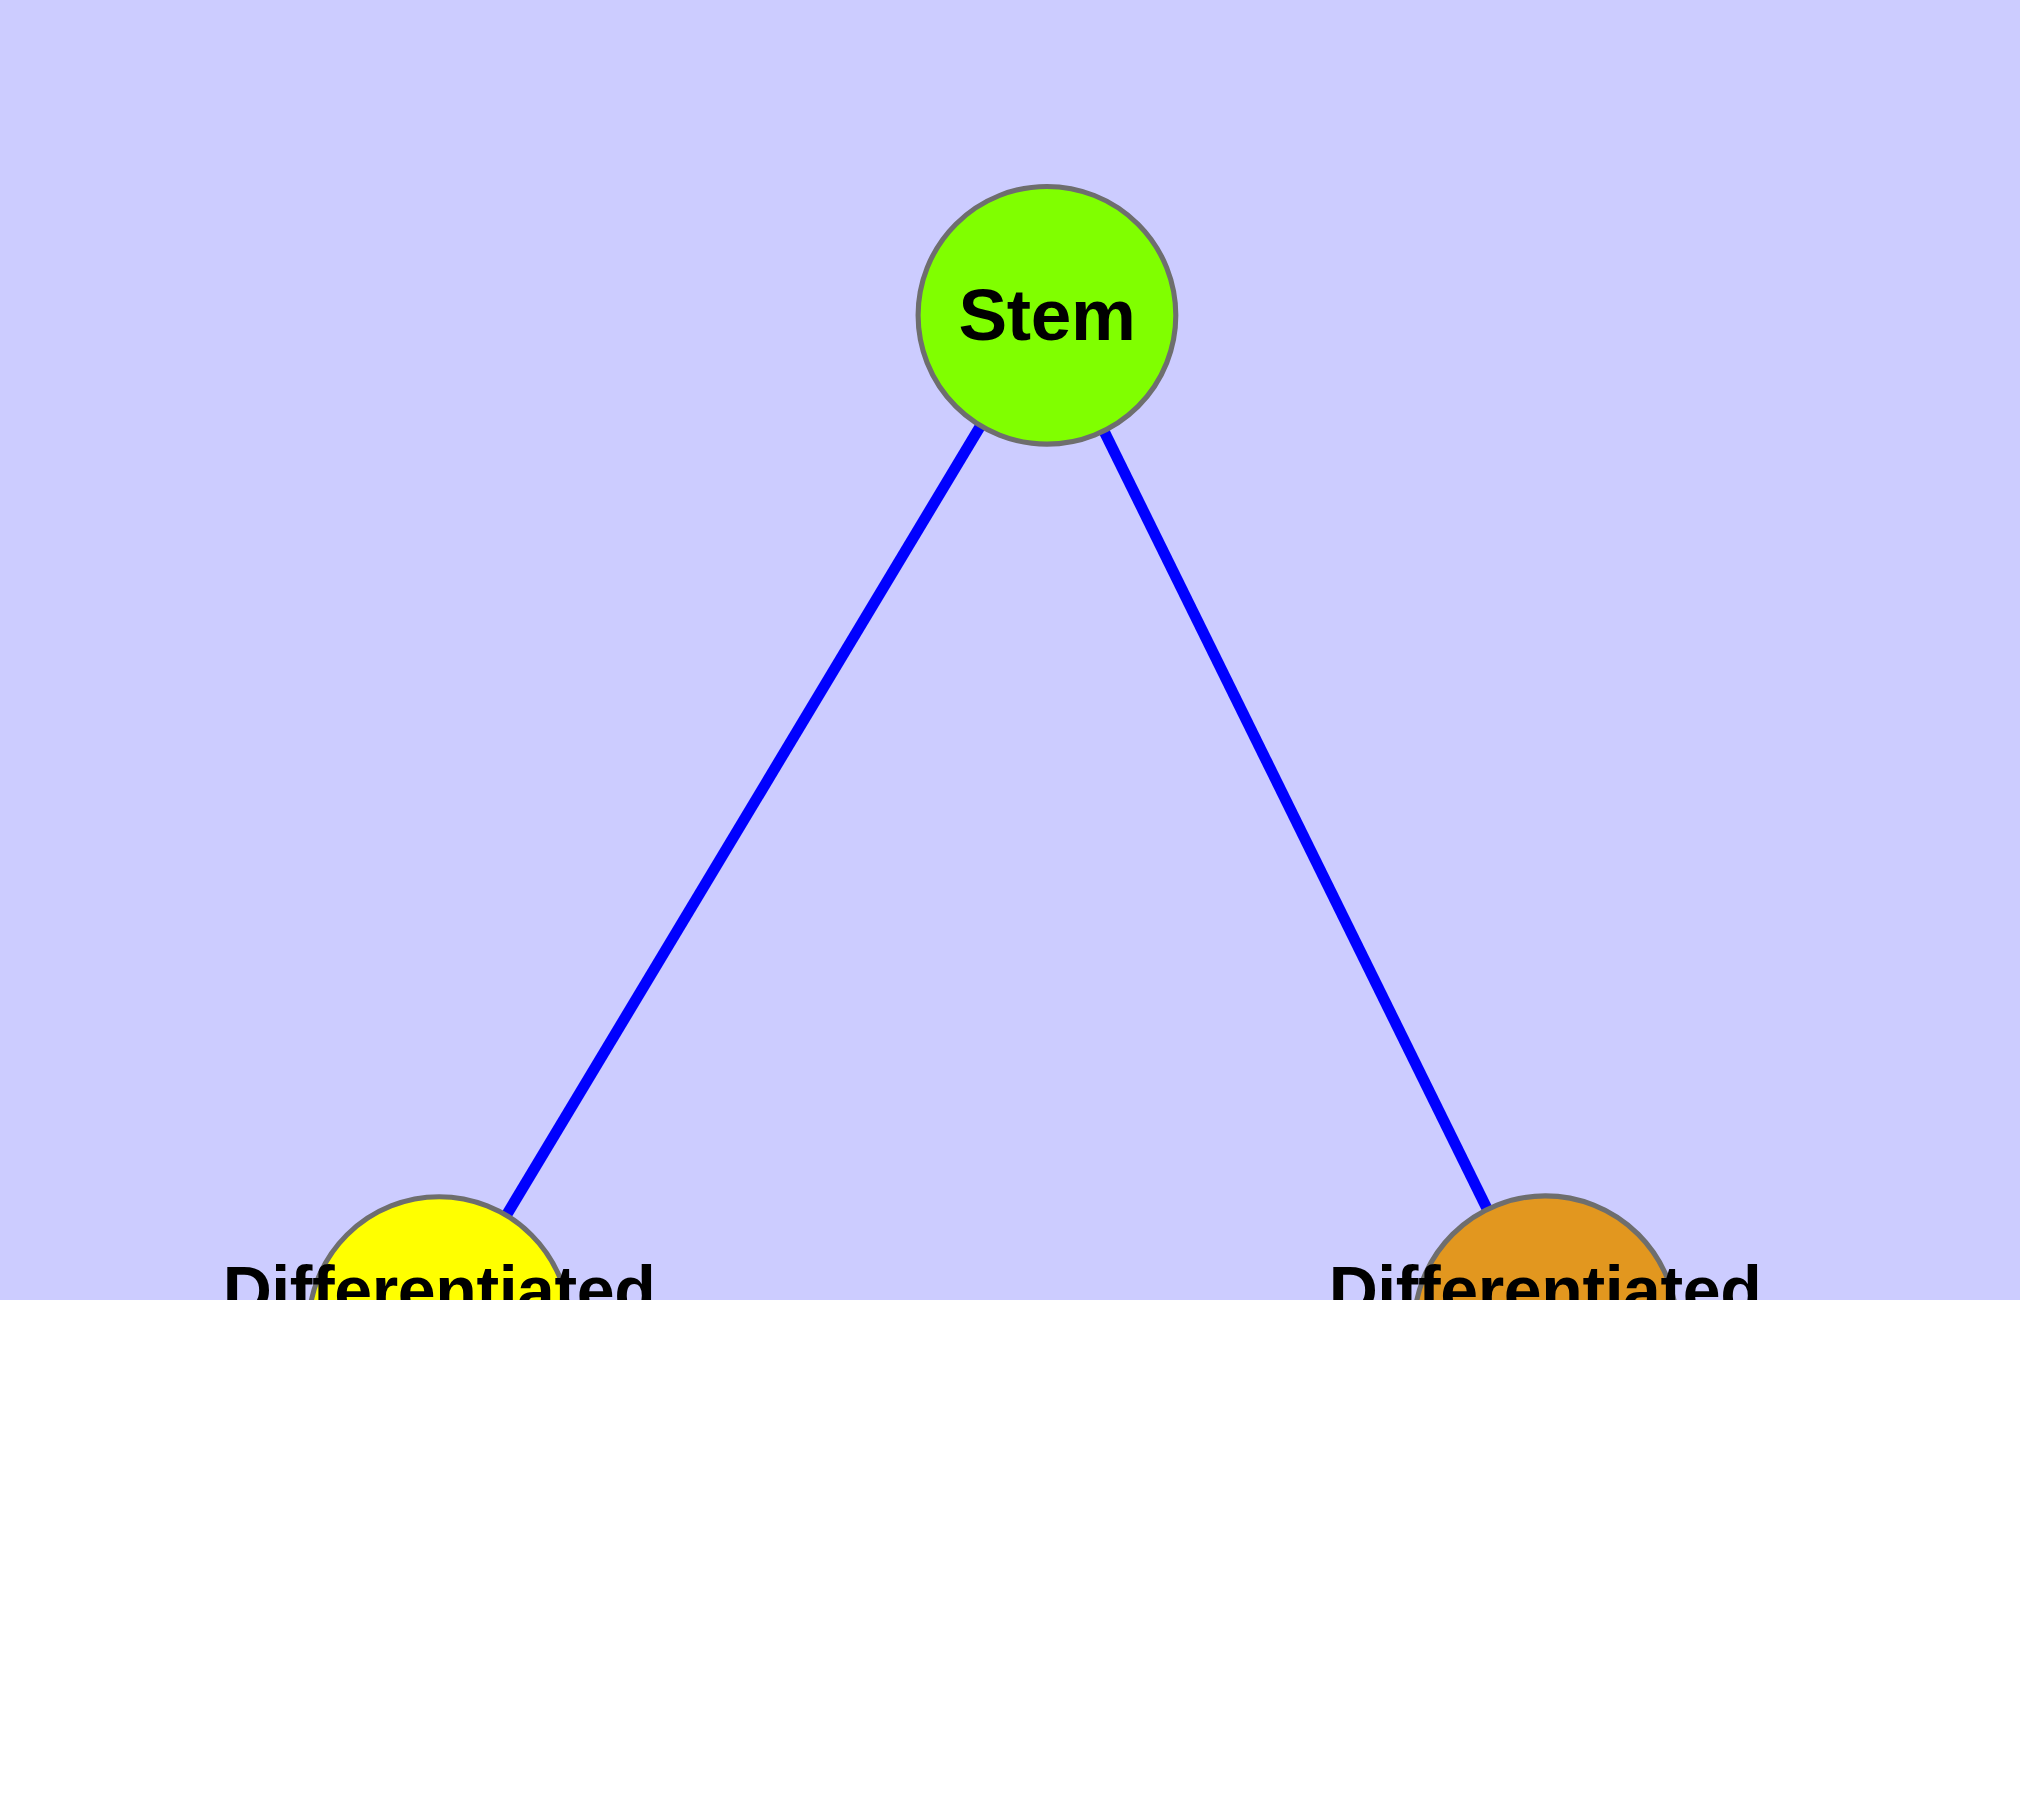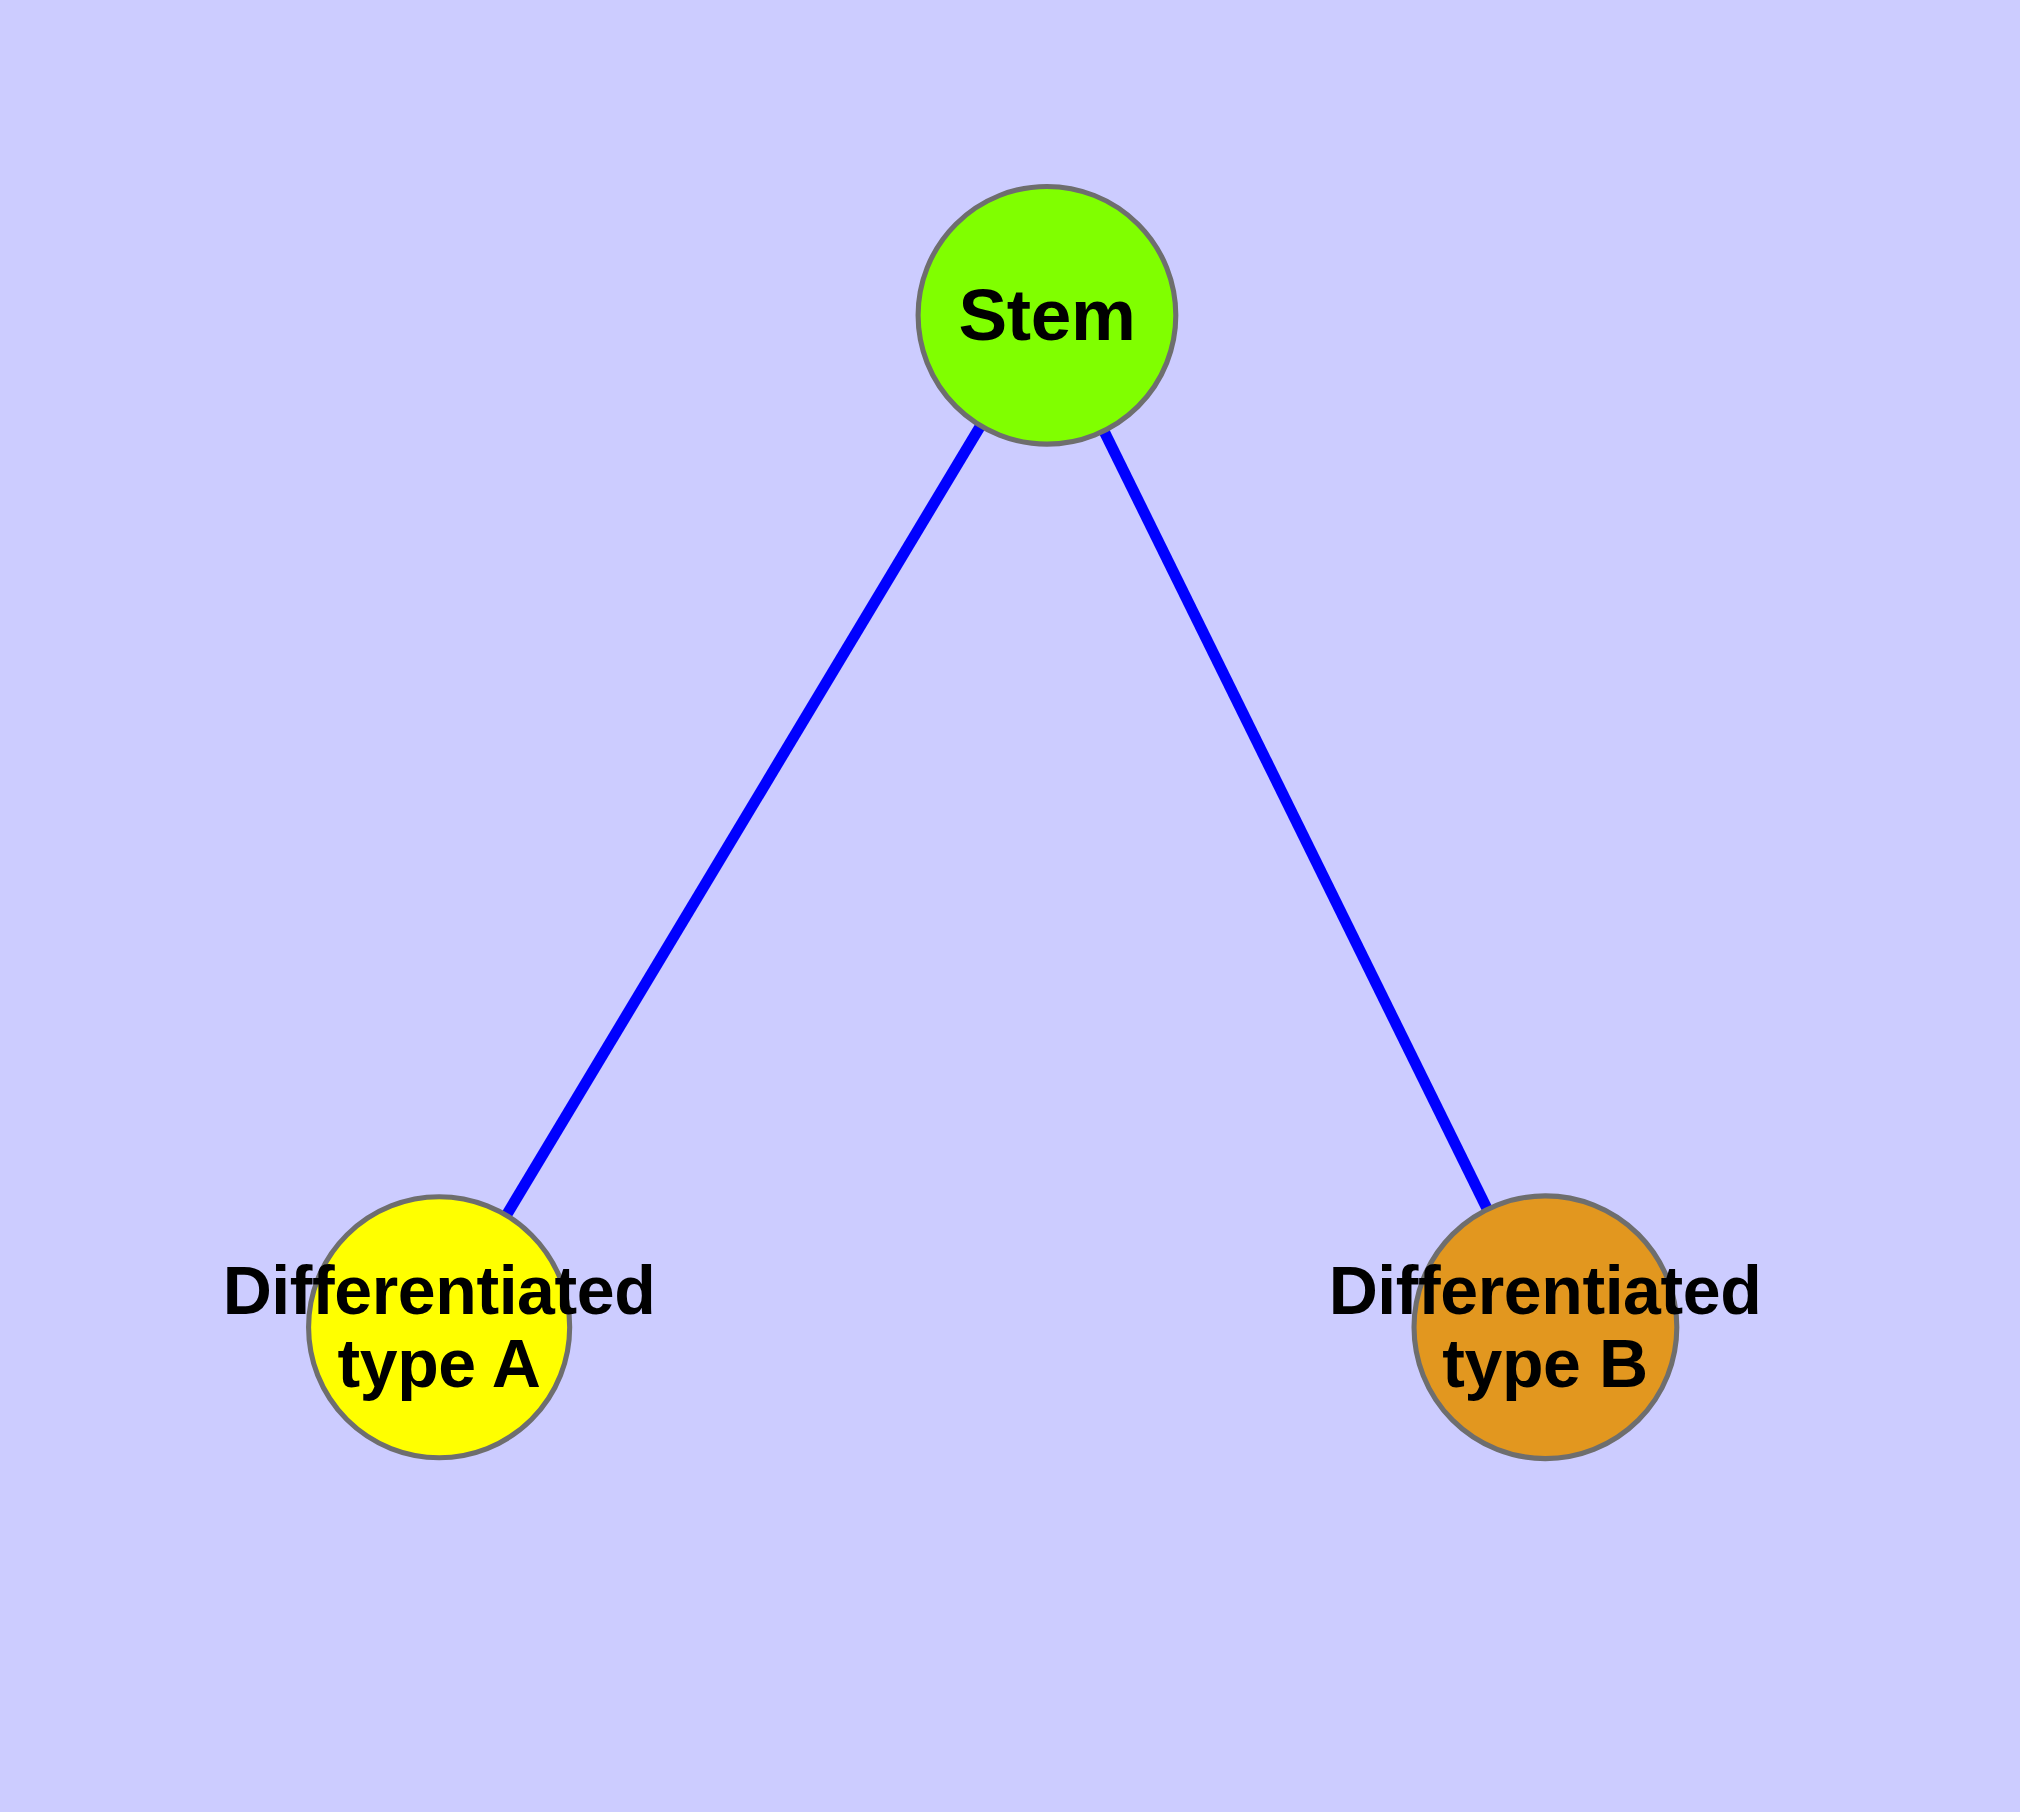--- a/index.html
+++ b/index.html
@@ -47,21 +47,21 @@
     font-size: 73px;
   }
   .label-leaf {
     font-size: 68px;
     text-align: center;
   }
 </style>
 </head>
 <body>
 
-<div id="stage" style="width: 2021px; height: 1812px;">
+<div id="stage" style="width: 2021px; height: 1300px;">
   <div id="canvas-bg" style="background: rgb(204, 204, 255);"></div>
   <svg id="graph-svg" viewBox="0 0 2384 2138" preserveAspectRatio="none" aria-hidden="true" style="width: 2021px; height: 1812px;">
     <g id="edge-layer">
         <line x1="1235" y1="372" x2="518" y2="1566" stroke="#0000ff" stroke-width="13" stroke-linecap="butt"></line>
         <line x1="1235" y1="372" x2="1823" y2="1566" stroke="#0000ff" stroke-width="13" stroke-linecap="butt"></line>
       </g>
     <g id="node-layer">
         <circle cx="1235" cy="372" r="152" fill="#80ff00" stroke="#6e6e6e" stroke-width="6"></circle>
         <circle cx="518" cy="1566" r="154" fill="#ffff00" stroke="#6e6e6e" stroke-width="6"></circle>
         <circle cx="1823" cy="1566" r="155" fill="#e2971f" stroke="#6e6e6e" stroke-width="6"></circle>

